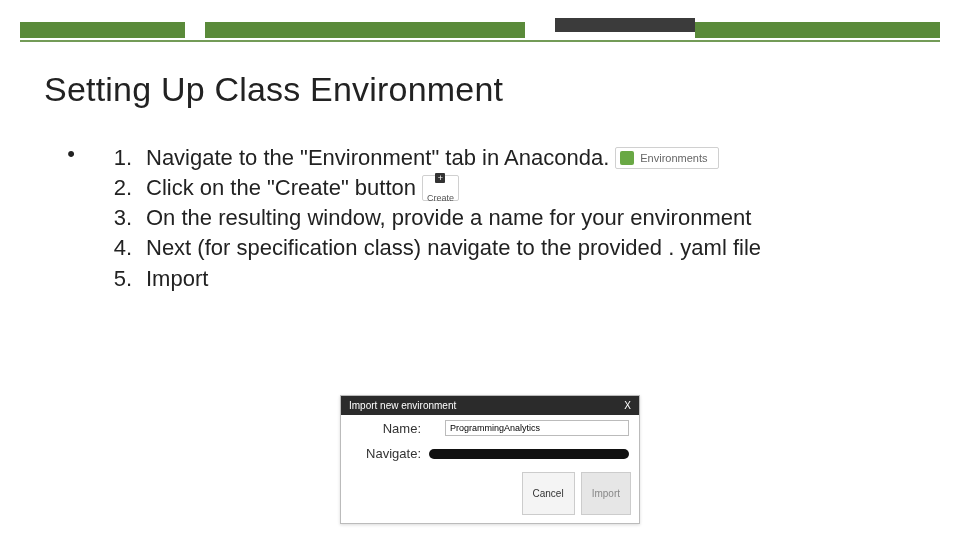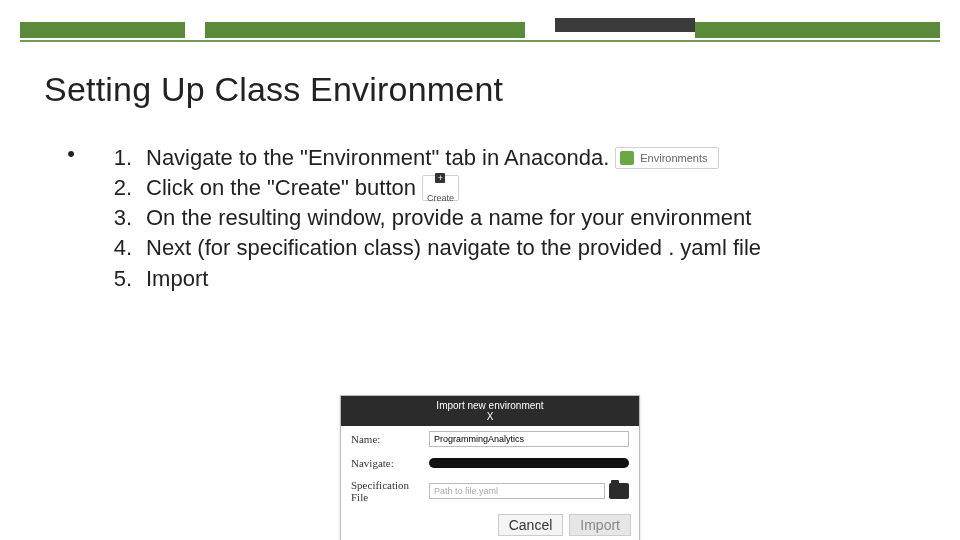--- a/index.html
+++ b/index.html
@@ -30,31 +30,31 @@
   
   .chip { display: inline-flex; align-items: center; border: 1px solid #d0d0d0; background: #fff; font-size: 11px; color: #666; height: 20px; padding: 0 8px; border-radius: 2px; justify-content: flex-end; }
   .chip.env { height: 22px; padding: 0 10px 0 4px; }
   .envicon { width: 14px; height: 14px; background: #69a844; border-radius: 2px; margin-right: 6px; position: relative; }
   .createchip { flex-direction: column; height: 26px; padding: 2px 4px; justify-content: center; line-height: 1; }
   .createchip .plus { width: 10px; height: 10px; background: #333; color: #fff; font-size: 9px; line-height: 10px; text-align: center; border-radius: 1px; }
   .createchip .lbl { font-size: 9px; color: #555; margin-top: 11px; }
 
   
   .dialog { position: absolute; left: 340px; top: 395px; width: 300px; border: 1px solid #bbb; background: #fff; font-size: 9px; color: #333; box-shadow: 0 1px 3px rgba(0,0,0,.15); }
-  .dialog .dh { background: #2b2b2b; color: #fff; display: flex; align-items: center; justify-content: space-between; padding: 4px 8px; font-size: 10px; flex-direction: column; }
+  .dialog .dh { background: #2b2b2b; color: #fff; display: flex; align-items: center; justify-content: space-between; padding: 4px 8px; font-size: 10px; }
   .dialog .dh .x { font-size: 10px; cursor: default; }
   .dialog .drow { display: flex; align-items: center; padding: 5px 10px; }
-  .dialog .dlbl { width: 78px; text-align: left; padding-right: 8px; font-size: 11px; color: #333; font-family: Liberation Serif, serif; }
+  .dialog .dlbl { width: 78px; text-align: right; padding-right: 8px; font-size: 13px; color: #333; }
   .dialog .dfield { flex: 1; display: flex; align-items: center; gap: 4px; }
-  .dialog input[type="text"] { flex: 1; border: 1px solid #bbb; height: 16px; font-size: 9px; padding: 0 4px; }
+  .dialog input[type="text"] { flex: 1; border: 1px solid #bbb; height: 16px; font-size: 9px; padding: 0 4px; margin-left: 16px; }
   .dialog .scribble { flex: 1; height: 10px; background: #111; border-radius: 6px; position: relative; }
   .dialog .folder { width: 20px; height: 16px; background: #2b2b2b; border-radius: 2px; position: relative; }
   .dialog .folder::before { content: ""; position: absolute; left: 2px; top: -3px; width: 8px; height: 4px; background: #2b2b2b; border-radius: 1px 1px 0 0; }
   .dialog .dfoot { display: flex; justify-content: flex-end; gap: 6px; padding: 6px 8px 8px; }
-  .dialog .btn { border: 1px solid #ccc; background: #f4f4f4; padding: 2px 10px; font-size: 14px; color: #333; }
+  .dialog .btn { border: 1px solid #ccc; background: #f4f4f4; padding: 15px 10px; font-size: 10px; color: #333; }
   .dialog .btn.primary { background: #e6e6e6; color: #888; }
 
   .ph::placeholder { color: #aaa; }
 </style>
 </head>
 <body>
 <div class="slide">
 
   <div class="topbar">
     <div class="tb-green-a"></div>
@@ -126,26 +126,19 @@
       <div class="dfield">
         <input type="text" value="ProgrammingAnalytics" style="">
       </div>
     </div>
     <div class="drow">
       <div class="dlbl">Navigate:</div>
       <div class="dfield">
         <div class="scribble"></div>
       </div>
     </div>
-    <div class="drow">
-      <div class="dlbl">Specification File</div>
-      <div class="dfield">
-        <input type="text" class="ph" placeholder="Path to file.yaml" style="">
-        <div class="folder"></div>
-      </div>
-    </div>
     <div class="dfoot">
       <div class="btn">Cancel</div>
       <div class="btn primary">Import</div>
     </div>
   </div>
 
 </div>
 
 </body></html>

